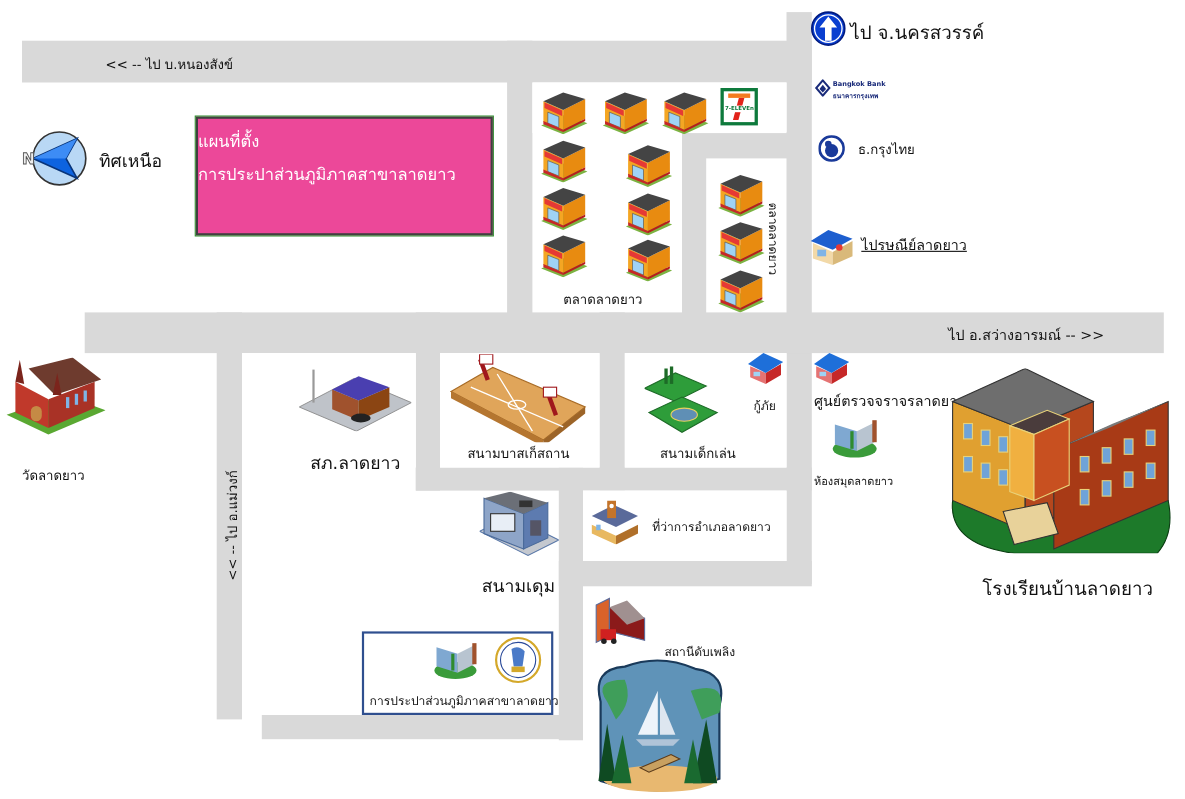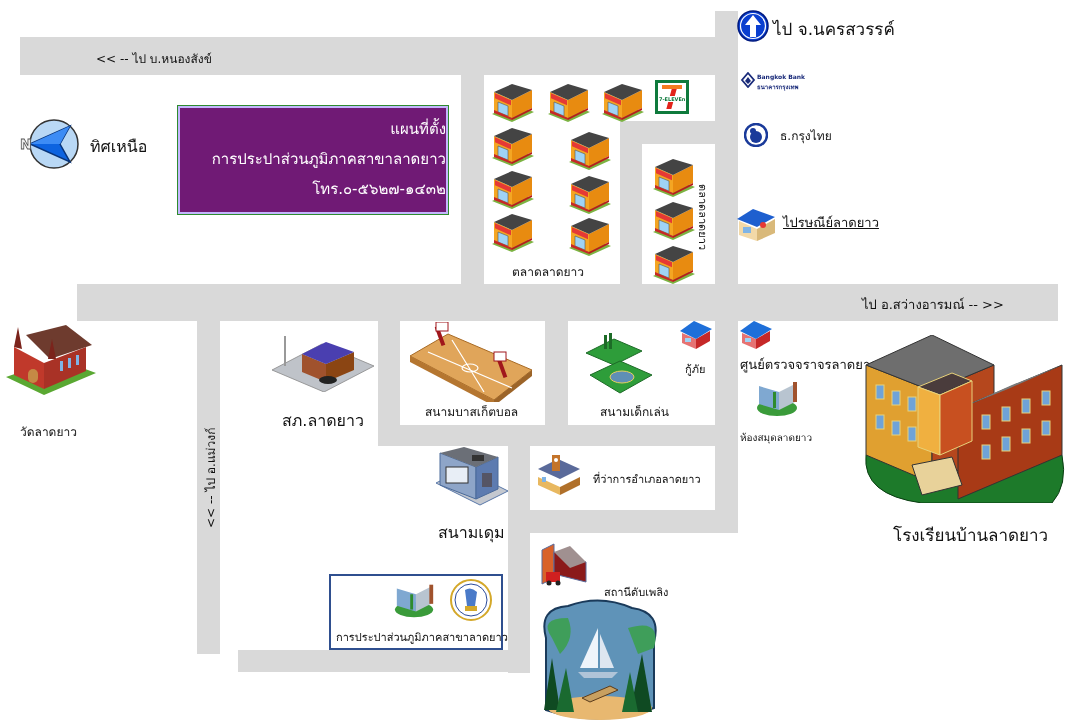--- a/index.html
+++ b/index.html
@@ -3,22 +3,22 @@
 <meta charset="utf-8">
 <style>
   html, body { margin:0; padding:0; background:#ffffff; }
   body { width:1077px; height:726px; position:relative; overflow:hidden;
          font-family:"DejaVu Sans", "Liberation Sans", sans-serif; color:#111; }
   .road { position:absolute; background:#d9d9d9; }
   .lbl { position:absolute; white-space:nowrap; color:#111; }
   .abs { position:absolute; }
   .vtext { position:absolute; white-space:nowrap; transform-origin:0 0; }
   .sign { position:absolute; left:178px; top:106px; width:266px; height:104px;
-          background:#701a75; border:2px solid #c4b5fd; outline:1px solid #2e8b2e;
-          color:#ffffff; text-align:right; font-size:15px; }
+          background:#ec4899; border:2px solid #404040; outline:1px solid #2e8b2e;
+          color:#ffffff; text-align:left; font-size:15px; }
   .sign div { line-height:30px; }
   .sign .t1 { margin-top:6px; }
   .office-box { position:absolute; left:329px; top:574px; width:170px; height:72px;
                 border:2px solid #2f4f8f; background:#fff; }
 </style>
 </head>
 <body>
 
 <div class="road" style="left:20px;top:37px;width:718px;height:38px;"></div>
 <div class="road" style="left:715px;top:11px;width:23px;height:520px;"></div>
@@ -52,21 +52,20 @@
     <path d="M12 26 L52 8 L42 26 L52 44 Z" fill="#0d63e0" stroke="#08347a" stroke-width="1.5"></path>
     <path d="M12 26 L52 8 L42 26 Z" fill="#3d8cf5"></path>
     <text x="2" y="31" font-size="14" font-weight="bold" fill="#eee" stroke="#555" stroke-width="0.8" font-family="DejaVu Sans, sans-serif">N</text>
   </svg>
 </div>
 <div class="lbl" style="left:90px;top:134px;font-size:16px;">ทิศเหนือ</div>
 
 <div class="sign">
   <div class="t1">แผนที่ตั้ง</div>
   <div>การประปาส่วนภูมิภาคสาขาลาดยาว</div>
-  <div>โทร.๐-๕๖๒๗-๑๔๓๒</div>
 </div>
 
 <svg width="0" height="0" style="position:absolute">
   <defs>
     <symbol id="shop" viewBox="0 0 46 44">
       <polygon points="2,36 22,44 44,34 24,26" fill="#7cb342"></polygon>
       <polygon points="4,14 22,22 22,40 4,33" fill="#f4a623"></polygon>
       <polygon points="22,22 42,12 42,30 22,40" fill="#e88b10"></polygon>
       <polygon points="4,14 22,6 42,12 22,22" fill="#444"></polygon>
       <rect x="5" y="15" width="16" height="5" fill="#e53935" transform="skewY(24) translate(0,-2)"></rect>
@@ -188,21 +187,21 @@
     <polygon points="2,34 86,78 124,48 40,12" fill="#e0a55a" stroke="#a86b25" stroke-width="1"></polygon>
     <polygon points="2,34 86,78 86,84 2,40" fill="#b57630"></polygon>
     <polygon points="86,78 124,48 124,54 86,84" fill="#9c6428"></polygon>
     <path d="M20 30 L104 66 M44 18 L76 70 M62 46 m-8 0 a8 4 0 1 0 16 0 a8 4 0 1 0 -16 0" stroke="#fff" stroke-width="1.2" fill="none"></path>
     <rect x="30" y="4" width="4" height="20" fill="#a0171c" transform="rotate(-20 32 14)"></rect>
     <rect x="28" y="0" width="12" height="9" fill="#fff" stroke="#a0171c"></rect>
     <rect x="92" y="36" width="4" height="20" fill="#a0171c" transform="rotate(-20 94 46)"></rect>
     <rect x="86" y="30" width="12" height="9" fill="#fff" stroke="#a0171c"></rect>
   </svg>
 </div>
-<div class="lbl" style="left:425px;top:402px;font-size:12px;">สนามบาสเก็ตบอล</div>
+<div class="lbl" style="left:425px;top:402px;font-size:12px;">สนามบาสเก็สถาน</div>
 
 <div class="abs" style="left:568px;top:321px;width:147px;height:104px;background:#fff;"></div>
 <div class="abs" style="left:586px;top:333px;">
   <svg width="70" height="62" viewBox="0 0 70 62">
     <polygon points="0,20 28,6 56,18 28,32" fill="#2e9d3a" stroke="#1d6b27"></polygon>
     <polygon points="4,42 34,28 66,42 34,60" fill="#2e9d3a" stroke="#1d6b27"></polygon>
     <ellipse cx="36" cy="44" rx="12" ry="6" fill="#5f8fb5" stroke="#e8d060"></ellipse>
     <rect x="18" y="2" width="3" height="14" fill="#1d6b27"></rect>
     <rect x="23" y="0" width="3" height="16" fill="#1d6b27"></rect>
   </svg>

